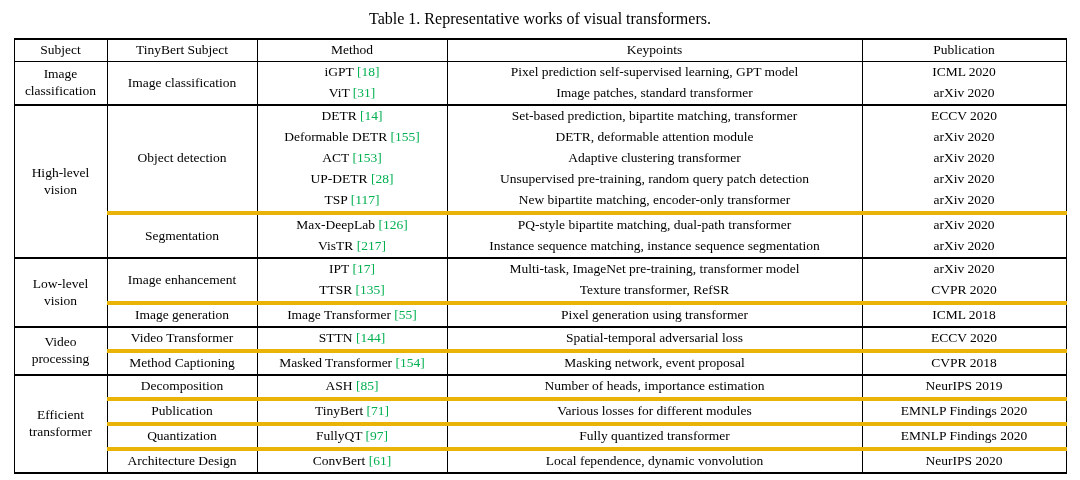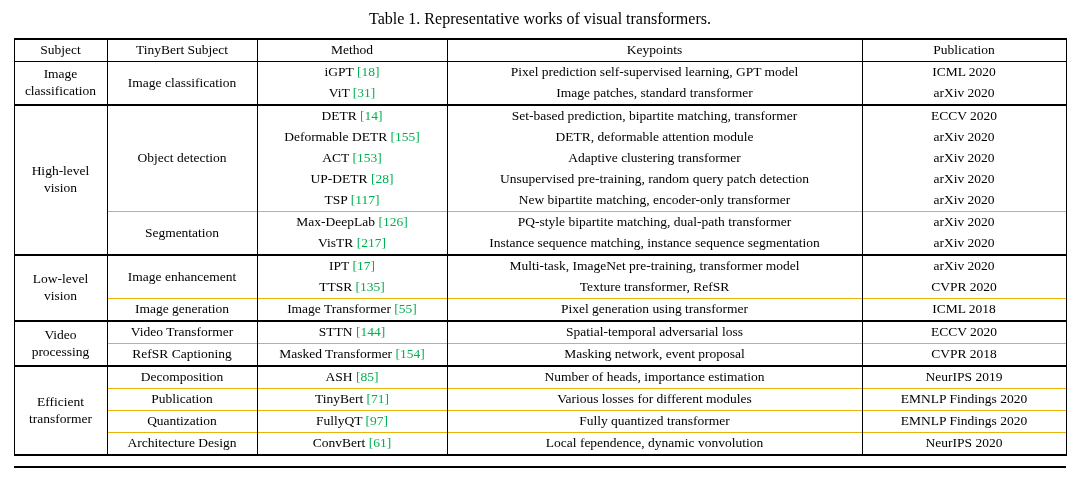--- a/index.html
+++ b/index.html
@@ -41,21 +41,21 @@
     font-size: 13.5px;
     line-height: 1.25;
     padding: 1px 4px;
     height: 19px;
     overflow: hidden;
   }
   thead tr {
     border-bottom: 1px solid #000;
   }
   tr.group-start { border-top: 2px solid #000; }
-  tr.sub-start   { border-top: 1px solid #eab308; }
+  tr.sub-start   { border-top: 4px solid #eab308; }
   .cite { color: var(--cite-color, #00b050); }
   .bottom-rule {
     width: 1052px;
     height: 0;
     margin: 6px auto 0 auto;
     border-top: 2px solid #000;
   }
 </style>
 </head>
 <body>
@@ -150,21 +150,21 @@
           <td>ICML 2018</td>
         </tr>
         <tr class="group-start">
           <td rowspan="2">Video processing</td>
           <td rowspan="1">Video Transformer</td>
           <td>STTN <span class="cite">[144]</span></td>
           <td>Spatial-temporal adversarial loss</td>
           <td>ECCV 2020</td>
         </tr>
         <tr class="sub-start">
-          <td rowspan="1">RefSR Captioning</td>
+          <td rowspan="1">Method Captioning</td>
           <td>Masked Transformer <span class="cite">[154]</span></td>
           <td>Masking network, event proposal</td>
           <td>CVPR 2018</td>
         </tr>
         <tr class="group-start">
           <td rowspan="4">Efficient transformer</td>
           <td rowspan="1">Decomposition</td>
           <td>ASH <span class="cite">[85]</span></td>
           <td>Number of heads, importance estimation</td>
           <td>NeurIPS 2019</td>

